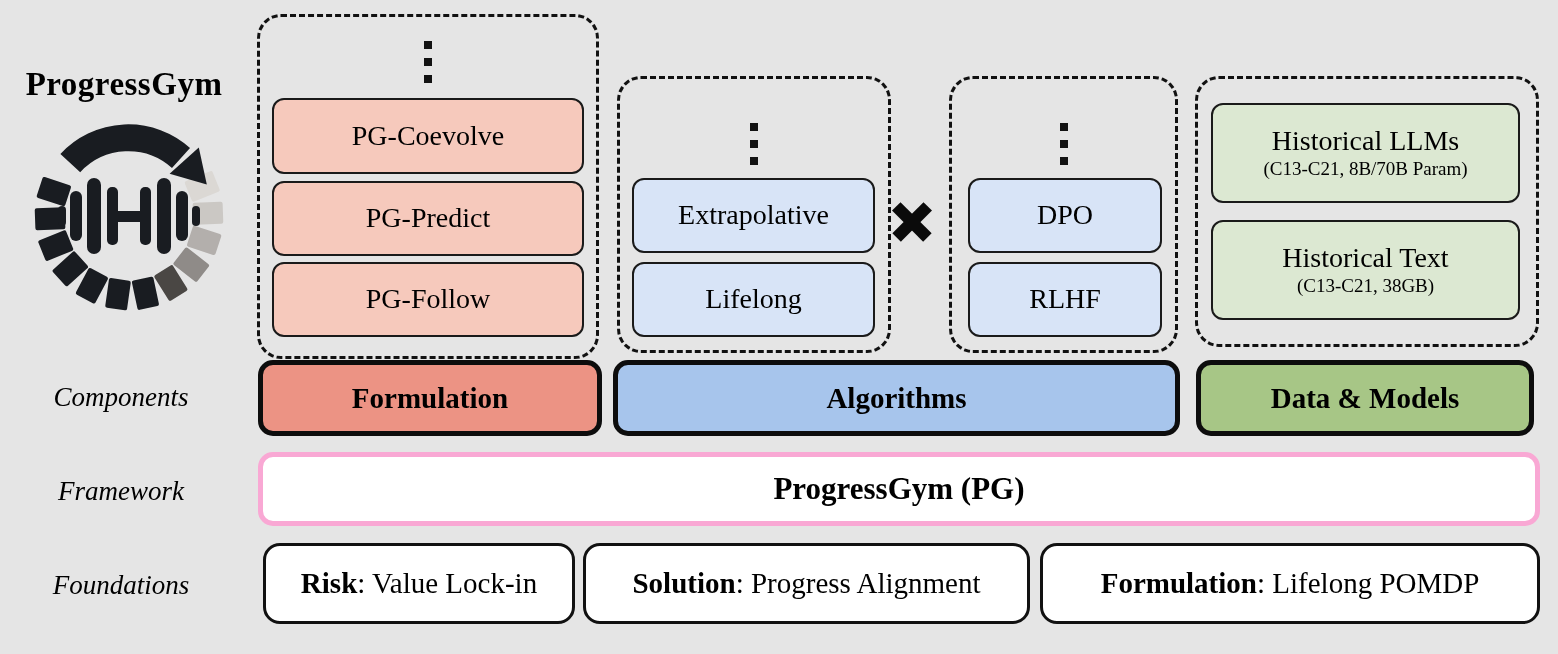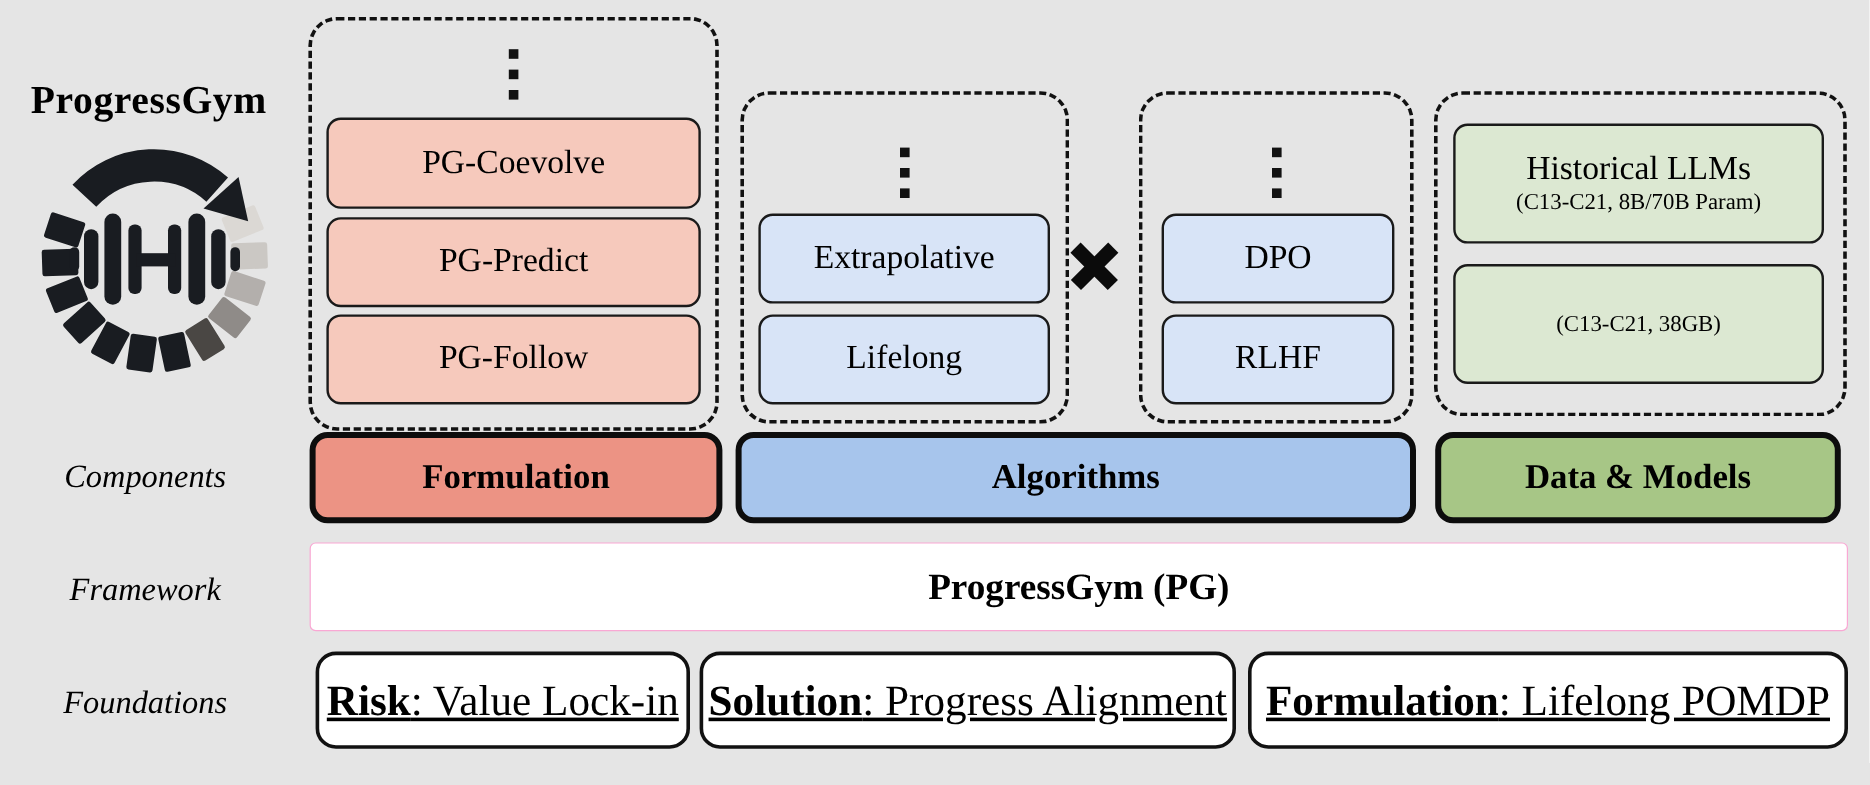--- a/index.html
+++ b/index.html
@@ -46,28 +46,28 @@
   
   .comp { position:absolute; top:360px; height:76px; box-sizing:border-box;
           display:flex; align-items:center; justify-content:center;
           border:5px solid #0d0d0d; border-radius:15px; font-weight:bold; font-size:29px; }
   .comp-challenges { left:258px;  width:344px; background:#ec9384; }
   .comp-algorithms { left:613px;  width:567px; background:#a7c5ec; }
   .comp-data       { left:1196px; width:338px; background:#a7c686; }
 
   
   .framework-box { position:absolute; left:258px; top:452px; width:1282px; height:74px; box-sizing:border-box;
-                   background:#fff; border:1px solid #f9a8d4; border-radius:5px;
+                   background:#fff; border:5px solid #f9a8d4; border-radius:15px;
                    display:flex; align-items:center; justify-content:center;
                    font-weight:bold; font-size:31px; }
 
   
   .found { position:absolute; top:543px; height:81px; box-sizing:border-box; background:#fff;
            border:3px solid #111; border-radius:17px;
-           display:flex; align-items:center; justify-content:center; font-size:36px; white-space:pre;text-decoration:underline; }
+           display:flex; align-items:center; justify-content:center; font-size:29px; white-space:pre; }
   .found b { font-weight:bold; }
   .found-risk        { left:263px;  width:312px; }
   .found-solution    { left:583px;  width:447px; }
   .found-formulation { left:1040px; width:500px; }
 </style>
 </head>
 <body>
 
 <div class="stage">
 
@@ -154,20 +154,21 @@
       <span>RLHF</span>
     </div>
   </div>
 
   <div class="dashed dashed-green">
     <div class="item greenl" style="left:13px; right:16px; top:24px; height:96px;">
       <span>Historical LLMs</span>
       <span class="sub">(C13-C21, 8B/70B Param)</span>
     </div>
     <div class="item greenl" style="left:13px; right:16px; top:141px; height:96px;">
+      <span>Historical Text</span>
       <span class="sub">(C13-C21, 38GB)</span>
     </div>
   </div>
 
   <div class="sidelabel" style="top:382px;">Components</div>
   <div class="comp comp-challenges">
     <span>Formulation</span>
   </div>
   <div class="comp comp-algorithms">
     <span>Algorithms</span>

